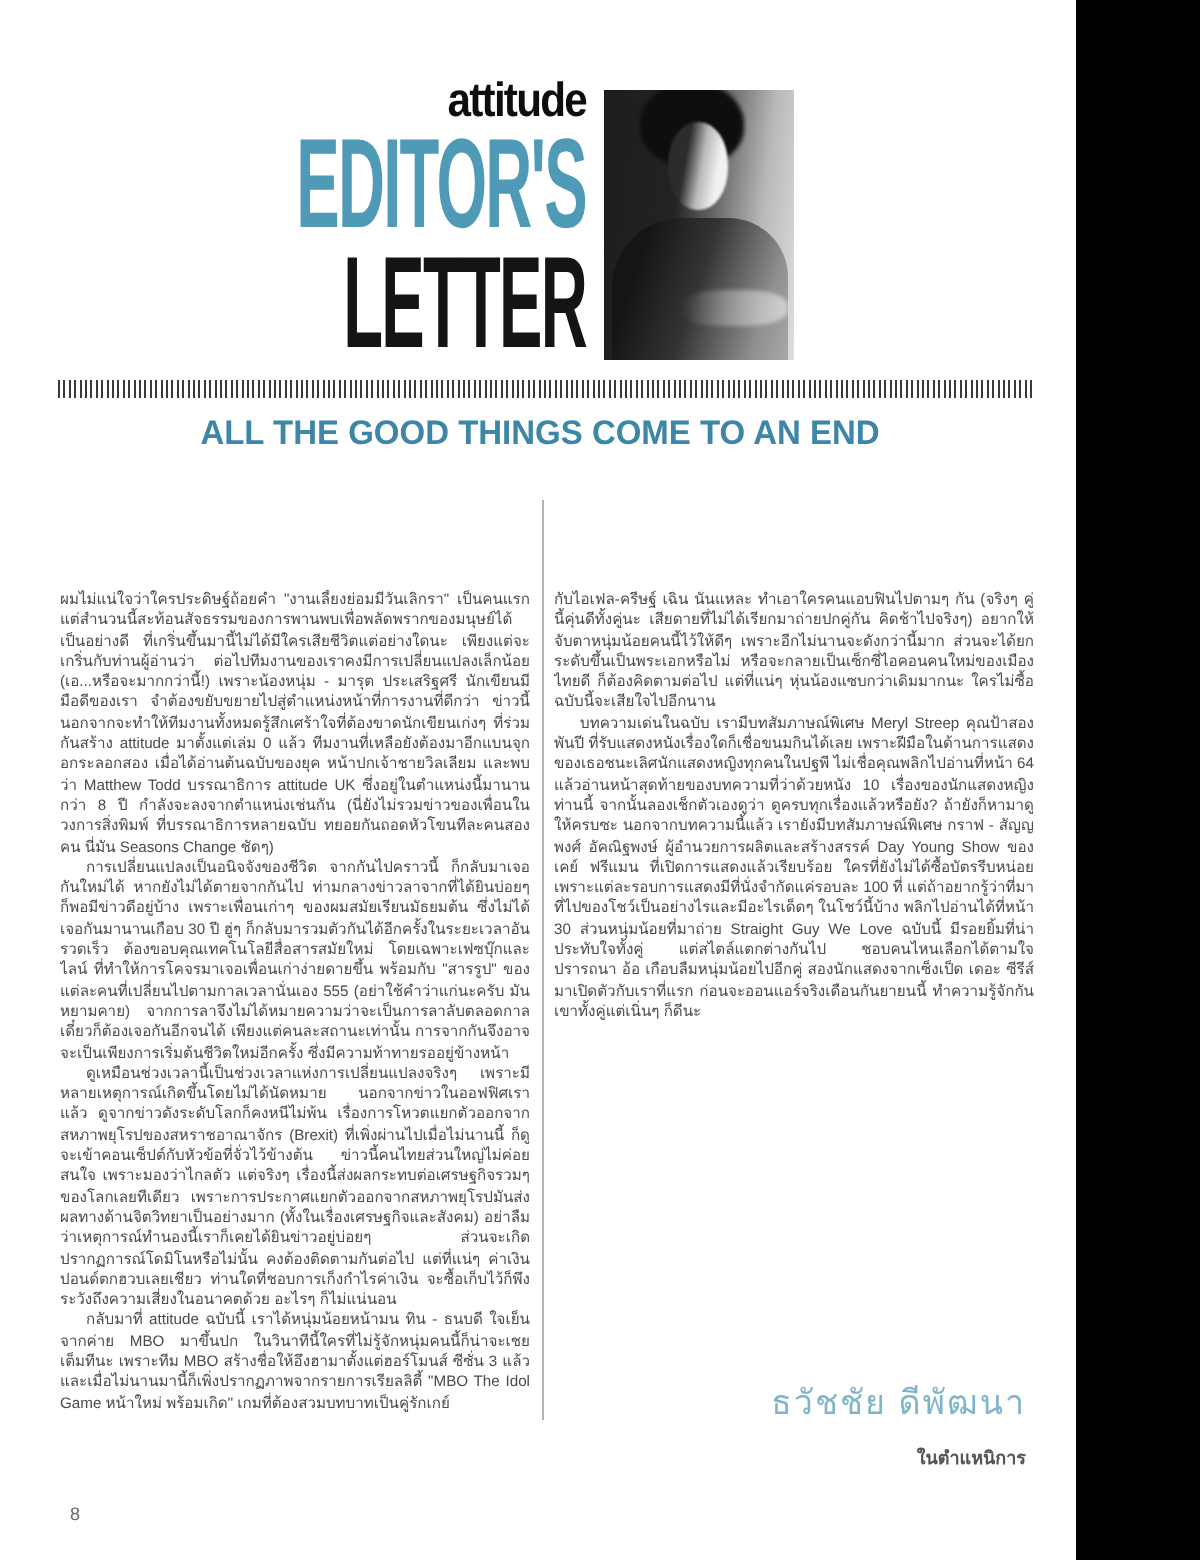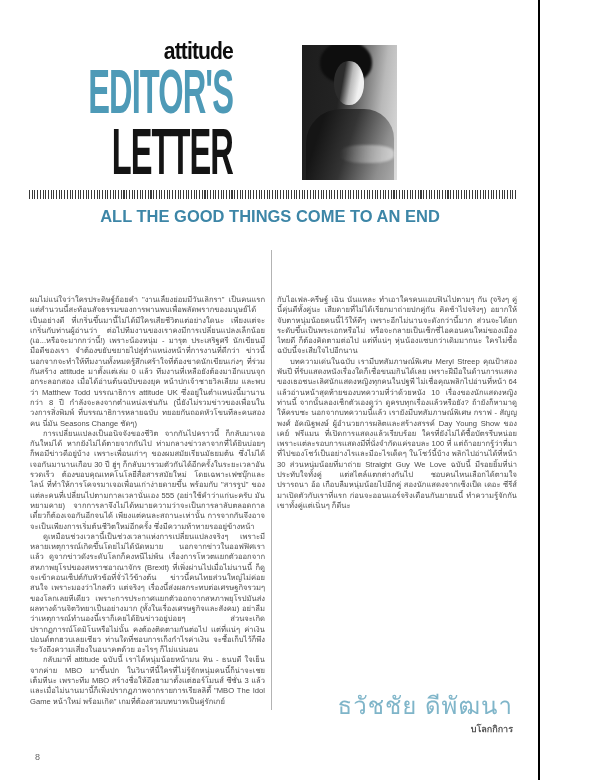--- a/index.html
+++ b/index.html
@@ -1,17 +1,17 @@
 <!DOCTYPE html>
 <html><head>
 <meta charset="utf-8">
 <style>
   * { margin:0; padding:0; box-sizing:border-box; }
   html,body { width:600px; height:780px; background:#fff; font-family:"Liberation Sans", sans-serif; }
-  .canvas { position:relative; width:540px; height:780px; background:#ffffff; overflow:hidden; }
+  .canvas { position:relative; width:600px; height:780px; background:#ffffff; overflow:hidden; }
 
   
   .edge-bar { position:absolute; left:538px; top:0; width:62px; height:780px; background:#000; }
   .logo { position:absolute; top:39px; right:307px; left:auto; width:293px; text-align:right;
           font-weight:bold; font-size:24px; letter-spacing:-1px; color:#0d0d0d;
           transform:scaleX(0.88); transform-origin:right top; line-height:1; }
   .title-line { position:absolute; right:307px; width:420px; text-align:right;
           font-weight:bold; line-height:1; letter-spacing:-2px;
           transform-origin:right top; white-space:nowrap; }
   .title-editors { top:60px; font-size:74px; color:#4e9ab7; transform:scale(0.44,0.86); }
@@ -44,21 +44,21 @@
   .col { position:absolute; top:247px; height:463px; overflow:hidden;
          font-size:7.6px; line-height:10.3px; color:#4a4a4a; text-align:justify; word-break:break-word;margin-top:48px; }
   .col-left  { left:30px;  width:235px; }
   .col-right { left:277px; width:240px; }
   .col p { text-indent:13px; }
   .col p.first { text-indent:0; }
   .col-divider { position:absolute; left:271px; top:250px; width:1px; height:460px; background:#b3b3b3; }
 
   
   .sig-name { position:absolute; left:313px; top:692px; width:200px; text-align:right;
-           font-size:24px; color:#7fb5c9; letter-spacing:1px; line-height:1.2; }
+           font-size:17px; color:#7fb5c9; letter-spacing:1px; line-height:1.2; }
   .sig-role { position:absolute; left:313px; top:722px; width:200px; text-align:right;
            font-size:9px; font-weight:bold; color:#555; }
 
   
   .folio { position:absolute; left:35px; top:752px; font-size:9px; color:#666; }
 </style>
 </head>
 <body>
 
 <div class="canvas">
@@ -86,19 +86,19 @@
   </div>
 
   <div class="col-divider"></div>
 
   <div class="col col-right">
     <p class="first">กับไอเฟล-ครีษฐ์ เฉิน นั่นแหละ ทำเอาใครคนแอบฟินไปตามๆ กัน (จริงๆ คู่นี้คุ่นดีทั้งคู่นะ เสียดายที่ไม่ได้เรียกมาถ่ายปกคู่กัน คิดช้าไปจริงๆ) อยากให้จับตาหนุ่มน้อยคนนี้ไว้ให้ดีๆ เพราะอีกไม่นานจะดังกว่านี้มาก ส่วนจะได้ยกระดับขึ้นเป็นพระเอกหรือไม่ หรือจะกลายเป็นเซ็กซี่ไอคอนคนใหม่ของเมืองไทยดี ก็ต้องคิดตามต่อไป แต่ที่แน่ๆ หุ่นน้องแซบกว่าเดิมมากนะ ใครไม่ซื้อฉบับนี้จะเสียใจไปอีกนาน</p>
     <p>บทความเด่นในฉบับ เรามีบทสัมภาษณ์พิเศษ Meryl Streep คุณป้าสองพันปี ที่รับแสดงหนังเรื่องใดก็เชื่อขนมกินได้เลย เพราะฝีมือในด้านการแสดงของเธอชนะเลิศนักแสดงหญิงทุกคนในปฐพี ไม่เชื่อคุณพลิกไปอ่านที่หน้า 64 แล้วอ่านหน้าสุดท้ายของบทความที่ว่าด้วยหนัง 10 เรื่องของนักแสดงหญิงท่านนี้ จากนั้นลองเช็กตัวเองดูว่า ดูครบทุกเรื่องแล้วหรือยัง? ถ้ายังก็หามาดูให้ครบซะ นอกจากบทความนี้แล้ว เรายังมีบทสัมภาษณ์พิเศษ กราฟ - สัญญพงศ์ อัคณิฐพงษ์ ผู้อำนวยการผลิตและสร้างสรรค์ Day Young Show ของเคย์ ฟรีแมน ที่เปิดการแสดงแล้วเรียบร้อย ใครที่ยังไม่ได้ซื้อบัตรรีบหน่อย เพราะแต่ละรอบการแสดงมีที่นั่งจำกัดแค่รอบละ 100 ที่ แต่ถ้าอยากรู้ว่าที่มาที่ไปของโชว์เป็นอย่างไรและมีอะไรเด็ดๆ ในโชว์นี้บ้าง พลิกไปอ่านได้ที่หน้า 30 ส่วนหนุ่มน้อยที่มาถ่าย Straight Guy We Love ฉบับนี้ มีรอยยิ้มที่น่าประทับใจทั้งคู่ แต่สไตล์แตกต่างกันไป ชอบคนไหนเลือกได้ตามใจปรารถนา อ้อ เกือบลืมหนุ่มน้อยไปอีกคู่ สองนักแสดงจากเซ็งเป็ด เดอะ ซีรีส์ มาเปิดตัวกับเราที่แรก ก่อนจะออนแอร์จริงเดือนกันยายนนี้ ทำความรู้จักกันเขาทั้งคู่แต่เนิ่นๆ ก็ดีนะ</p>
   </div>
 
   <div class="sig-name">ธวัชชัย ดีพัฒนา</div>
-  <div class="sig-role">บโลกกิการ</div>
+  <div class="sig-role">ในตำแหนิการ</div>
 
   <div class="folio">8</div>
 
   <div class="edge-bar"></div>
 
 </div>
 
 </body></html>

